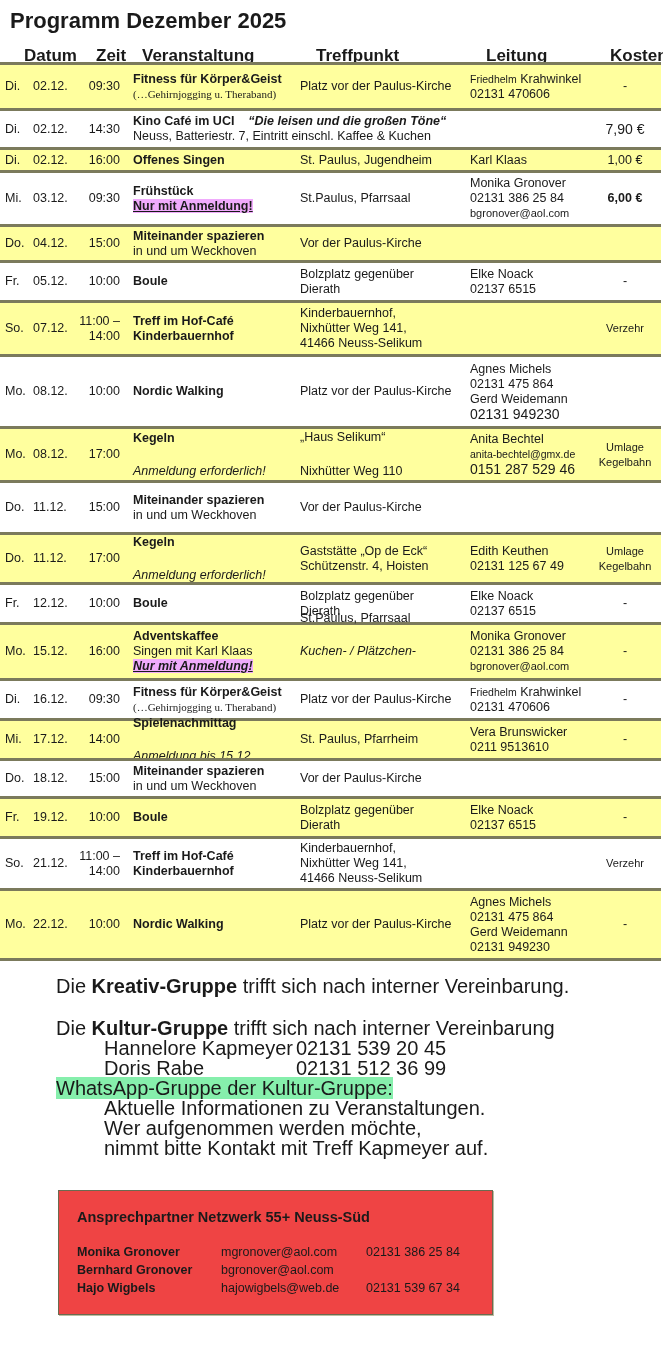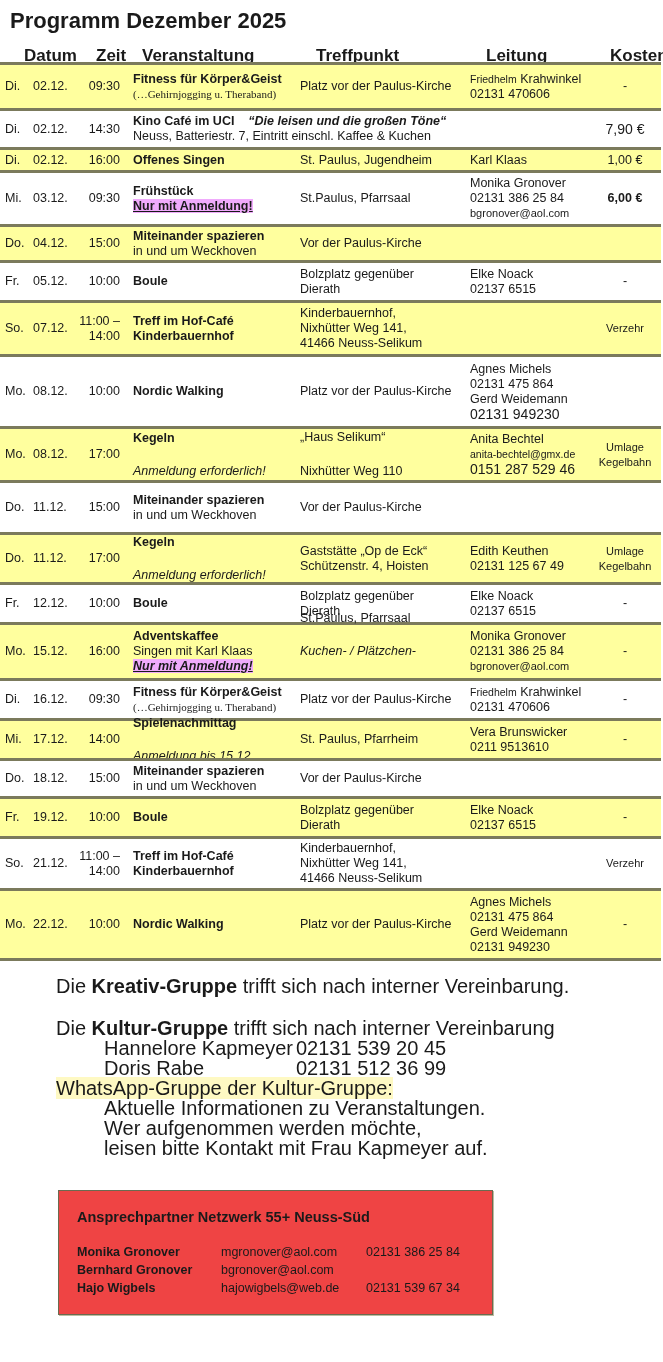--- a/index.html
+++ b/index.html
@@ -33,21 +33,21 @@
   .small { font-size: 11px; }
   .hl { background: #f0abfc; font-weight: bold; text-decoration: underline; }
   .big { font-size: 14px; }
 
   .notes { position: absolute; left: 56px; top: 976px; font-size: 20px; line-height: 20px; width: 440px; }
   .notes .line { height: 20px; white-space: nowrap; }
   .notes .indent { padding-left: 48px; }
   .notes .gap { height: 22px; }
   .notes .contact { display: flex; }
   .notes .contact .n { width: 192px; }
-  .wa { background: #fef9c3; }
+  .wa { background: #86efac; }
 
   .box { position: absolute; left: 58px; top: 1190px; width: 435px; height: 125px; background: #ef4444; border: 1px solid #6b6a50; box-shadow: 1px 1px 0 #bdbca0; }
   .box .h { position: absolute; left: 18px; top: 18px; font-size: 14.5px; font-weight: bold; }
   .box .r { position: absolute; left: 18px; font-size: 12.5px; display: flex; }
   .box .r .nm { width: 144px; font-weight: bold; }
   .box .r .em { width: 145px; }
 </style>
 </head>
 <body>
 
@@ -374,21 +374,21 @@
       <span class="n">Hannelore Kapmeyer</span>
       <span>02131 539 20 45</span>
     </div>
   <div class="line indent contact">
       <span class="n">Doris Rabe</span>
       <span>02131 512 36 99</span>
     </div>
   <div class="line"><span class="wa">WhatsApp-Gruppe der Kultur-Gruppe:</span></div>
   <div class="line indent">Aktuelle Informationen zu Veranstaltungen.</div>
   <div class="line indent">Wer aufgenommen werden möchte,</div>
-  <div class="line indent">leisen bitte Kontakt mit Frau Kapmeyer auf.</div>
+  <div class="line indent">nimmt bitte Kontakt mit Treff Kapmeyer auf.</div>
 </div>
 
 <div class="box">
   <div class="h">Ansprechpartner Netzwerk 55+ Neuss-Süd</div>
   <div class="r" style="top:54px">
     <span class="nm">Monika Gronover</span>
     <span class="em">mgronover@aol.com</span>
     <span>02131 386 25 84</span>
   </div>
   <div class="r" style="top:72px">

